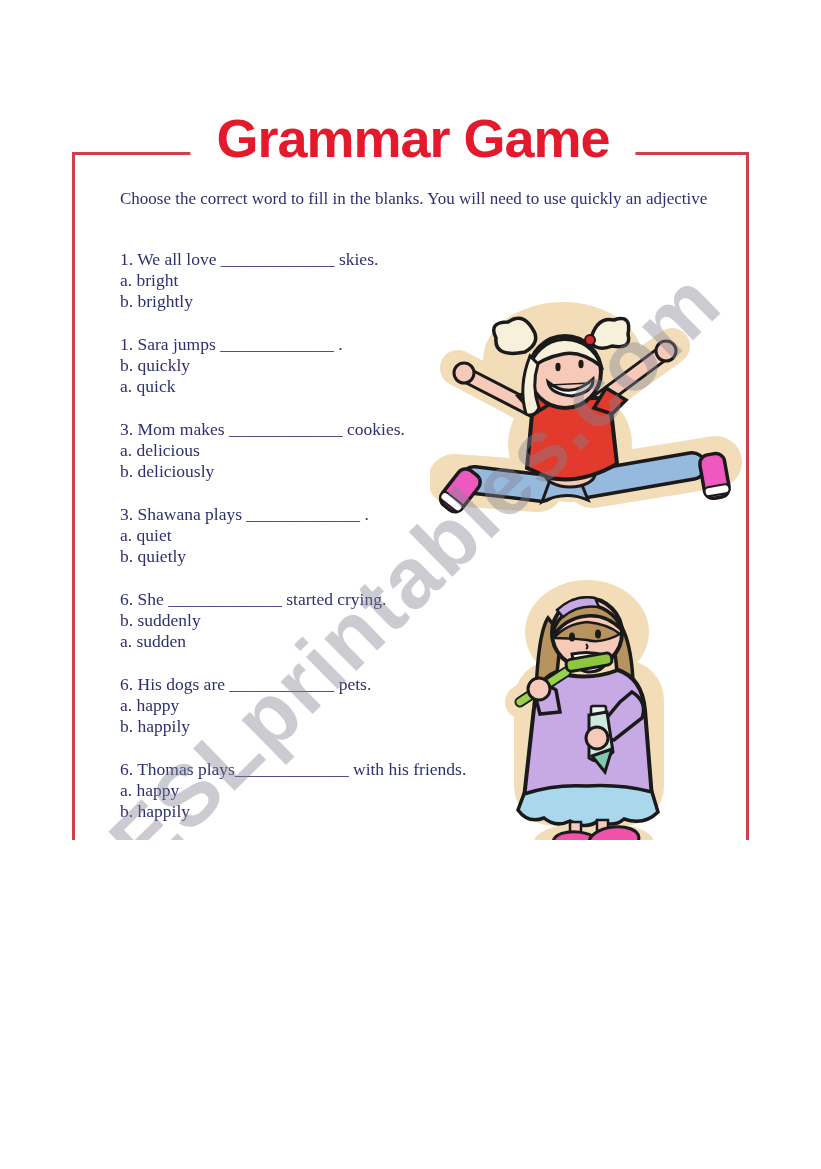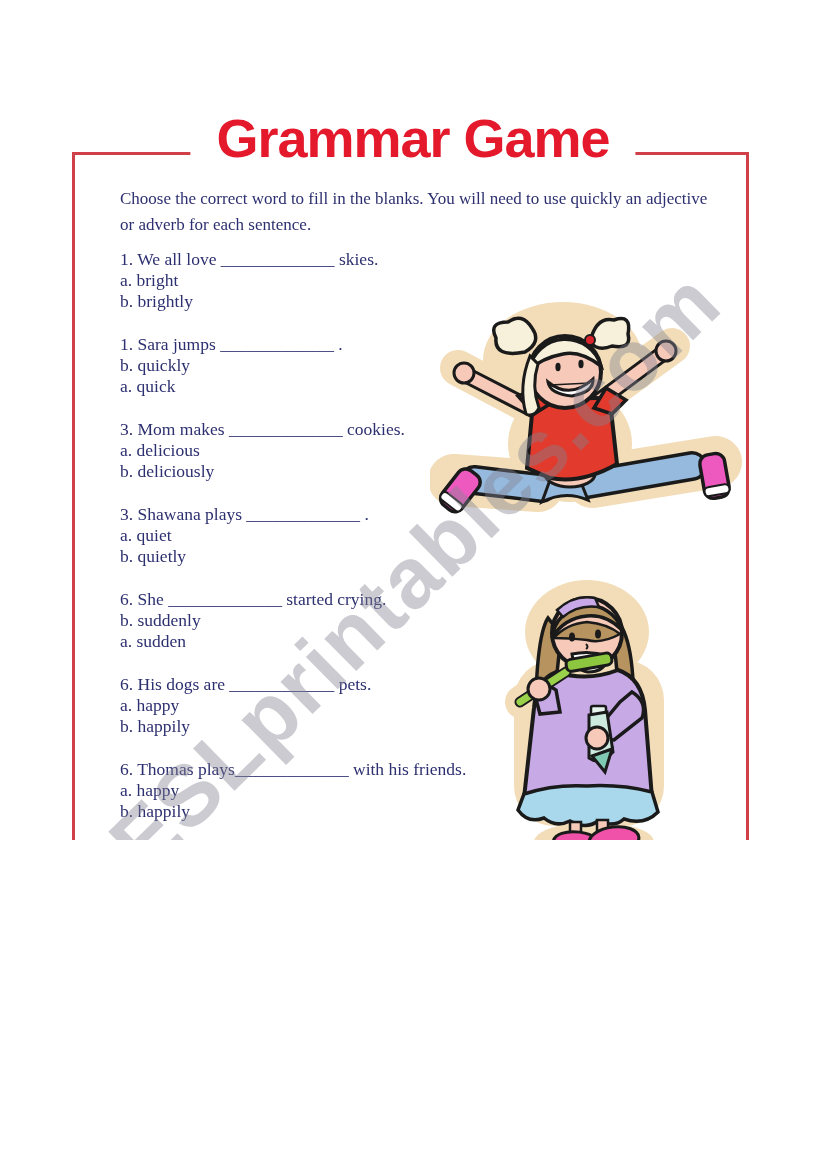--- a/index.html
+++ b/index.html
@@ -84,21 +84,20 @@
 <body>
 
 <div class="page">
 
   <div class="frame"></div>
 
   <div class="title">Grammar Game</div>
 
   <div class="instructions">
     <div>Choose the correct word to fill in the blanks. You will need to use quickly an adjective</div>
-    <div>or adverb for each sentence.</div>
   </div>
 
   <div class="questions">
       <div class="q">
         <div class="qline">1. We all love _____________ skies.</div>
         <div class="qline">a. bright</div>
         <div class="qline">b. brightly</div>
       </div>
       <div class="q">
         <div class="qline">1. Sara jumps _____________ .</div>

